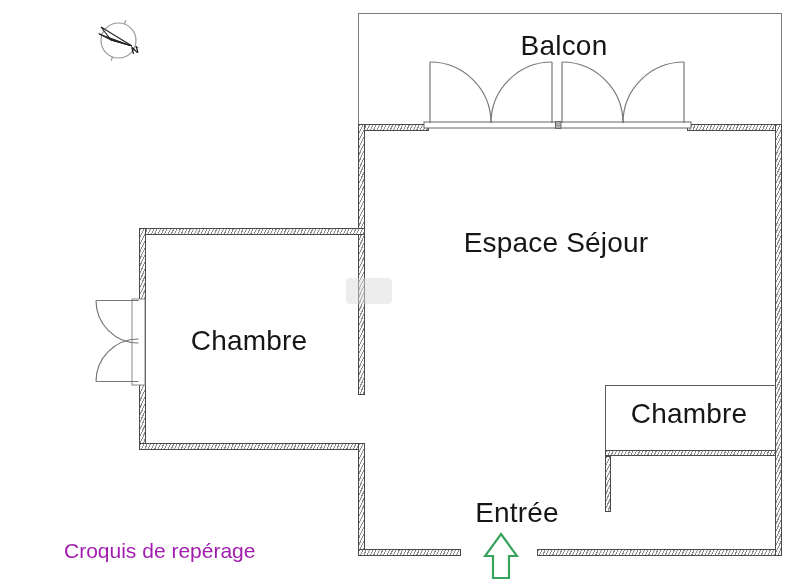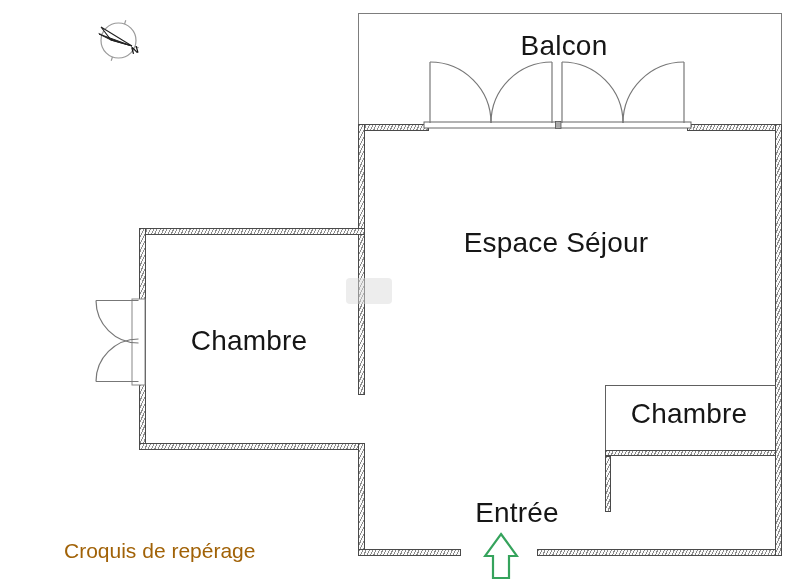--- a/index.html
+++ b/index.html
@@ -13,21 +13,21 @@
     background-color:#fafafa;
     background-image:repeating-linear-gradient(115deg,#8c8c8c 0,#8c8c8c 1px,rgba(0,0,0,0) 1px,rgba(0,0,0,0) 3px);
   }
   .thin{position:absolute;background:#606060;}
   .outline-rect{position:absolute;box-sizing:border-box;border:1px solid #7d7d7d;background:transparent;}
   .room-label{
     position:absolute;transform:translate(-50%,-50%);
     font-size:28px;line-height:1.1;white-space:nowrap;letter-spacing:.2px;color:#161616;
   }
   .caption{
-    position:absolute;font-size:21px;white-space:nowrap;color:#a16207;
+    position:absolute;font-size:21px;white-space:nowrap;color:#a21caf;
   }
   .svg-abs{position:absolute;}
   .watermark{position:absolute;background:#dcdcdc;opacity:.5;border-radius:4px;}
 </style>
 </head>
 <body>
 
 <div class="plan">
 
   <svg class="svg-abs" style="left:96px;top:18px" width="46" height="46" viewBox="0 0 46 46">

